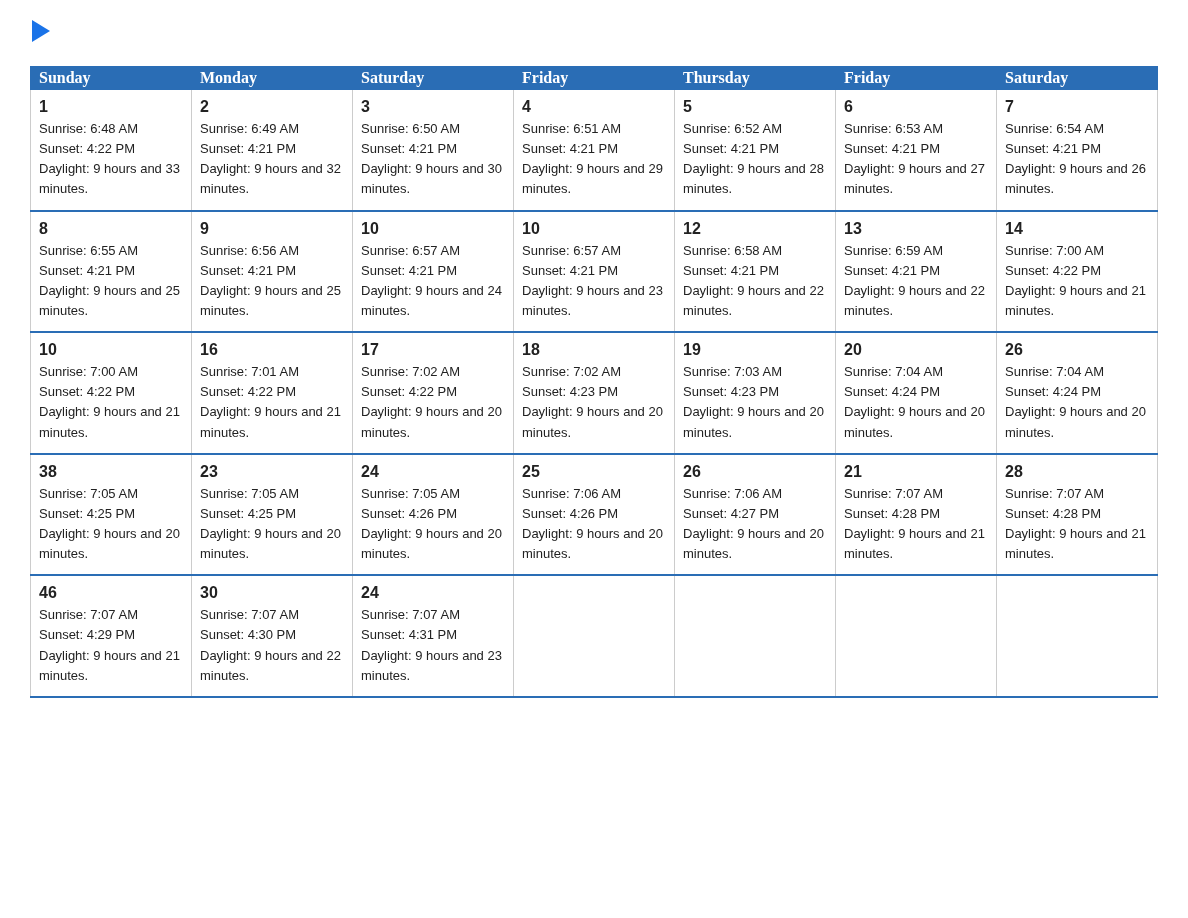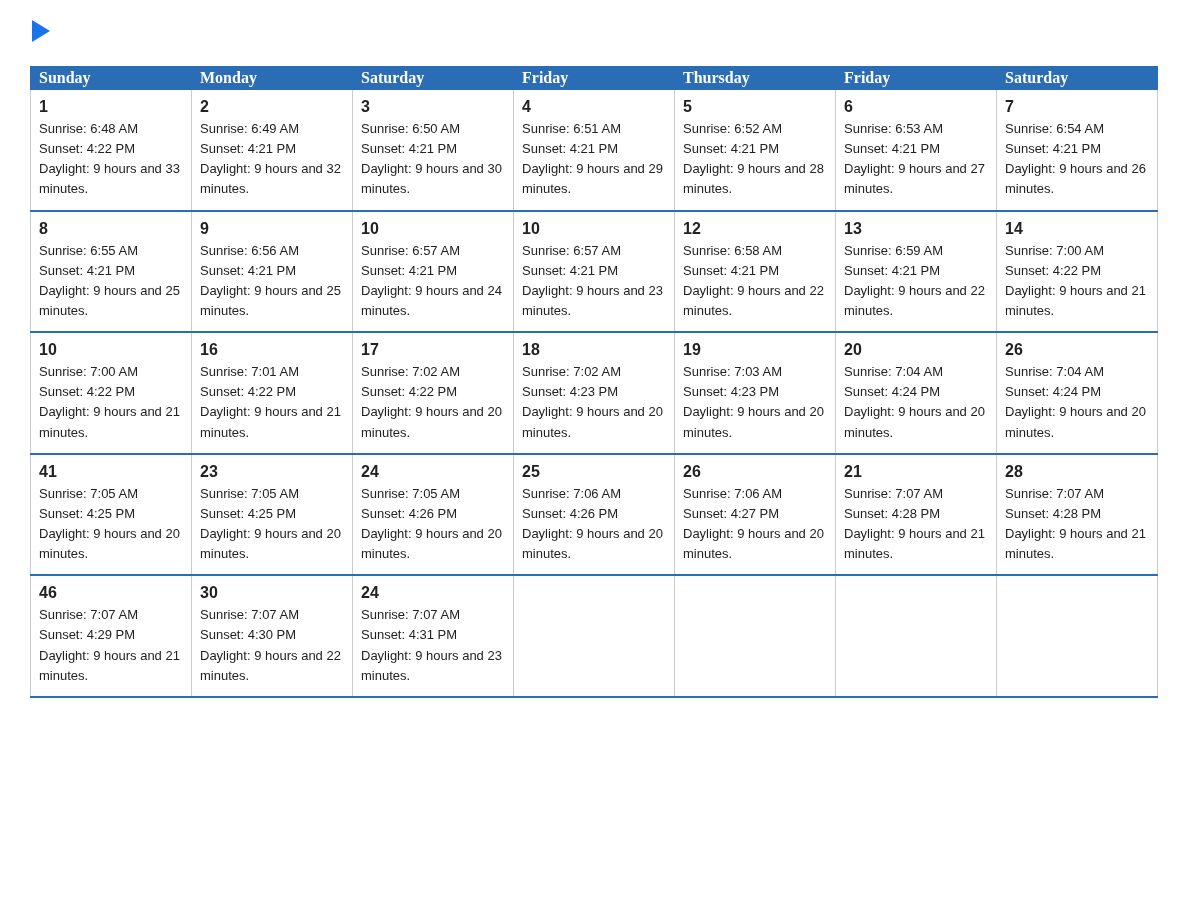--- a/index.html
+++ b/index.html
@@ -215,21 +215,21 @@
           <span class="day-num">20</span>
           <span class="day-info">Sunrise: 7:04 AM<br>Sunset: 4:24 PM<br>Daylight: 9 hours and 20 minutes.</span>
         </td>
         <td>
           <span class="day-num">26</span>
           <span class="day-info">Sunrise: 7:04 AM<br>Sunset: 4:24 PM<br>Daylight: 9 hours and 20 minutes.</span>
         </td>
       </tr>
       <tr>
         <td>
-          <span class="day-num">41</span>
+          <span class="day-num">38</span>
           <span class="day-info">Sunrise: 7:05 AM<br>Sunset: 4:25 PM<br>Daylight: 9 hours and 20 minutes.</span>
         </td>
         <td>
           <span class="day-num">23</span>
           <span class="day-info">Sunrise: 7:05 AM<br>Sunset: 4:25 PM<br>Daylight: 9 hours and 20 minutes.</span>
         </td>
         <td>
           <span class="day-num">24</span>
           <span class="day-info">Sunrise: 7:05 AM<br>Sunset: 4:26 PM<br>Daylight: 9 hours and 20 minutes.</span>
         </td>

